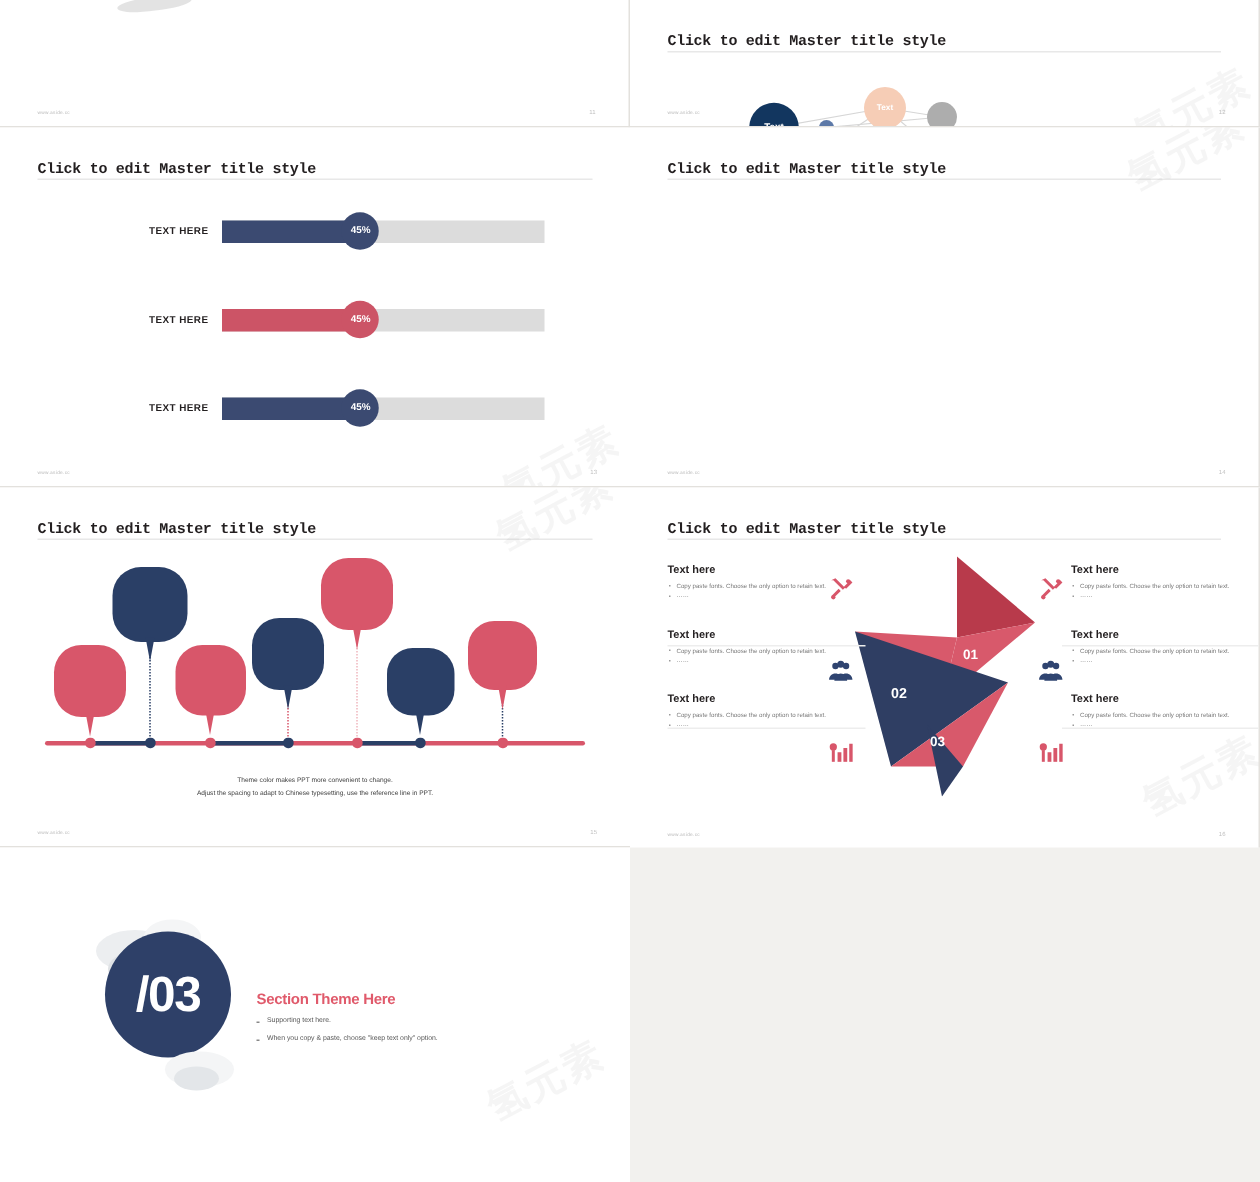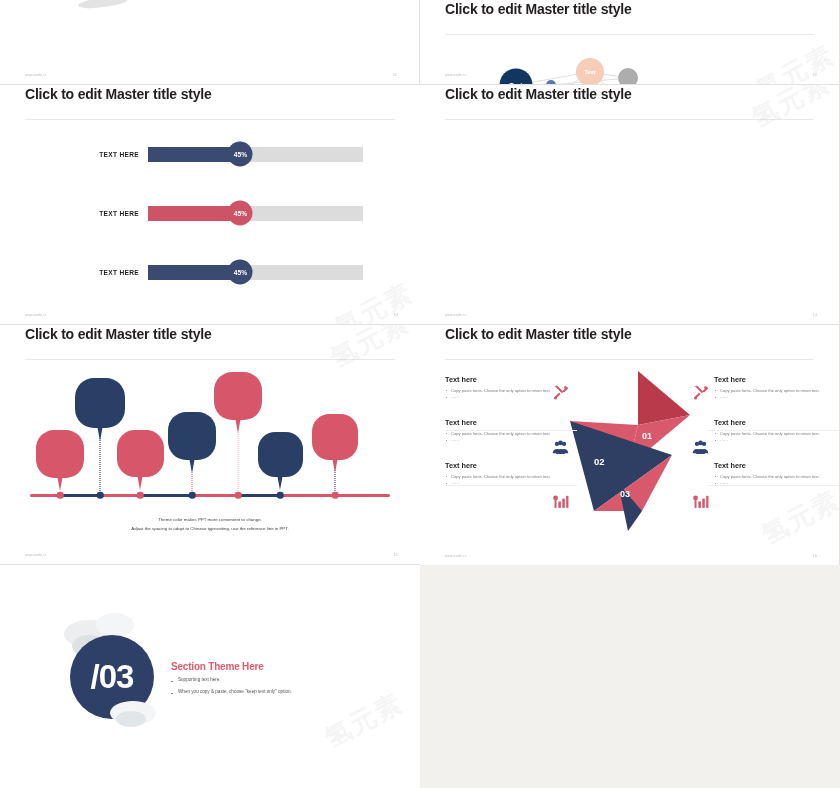--- a/index.html
+++ b/index.html
@@ -18,23 +18,24 @@
   }
   .slide {
     position:relative;
     background:#ffffff;
     overflow:hidden;
     border-right:1px solid #e3e1dd;
     border-bottom:1px solid #e3e1dd;
   }
   .slide.r2 { border-right:none; }
   .title {
-    position:absolute; left:25px; top:1px;
-    font-size:14px; font-weight:bold; color:#231f20;
+    position:absolute; left:25px; top:23px;
+    font-size:10px; font-weight:bold; color:#231f20;
     letter-spacing:-0.2px;
+    font-family:Liberation Mono, monospace;
   }
   .title-rule {
     position:absolute; left:25px; right:25px; top:34px;
     height:1px; background:#e8e8e8;
   }
   .footer-url {
     position:absolute; left:25px; bottom:7px;
     font-size:3.2px; color:#b9b9b9; letter-spacing:.2px;
   }
   .footer-num {
@@ -386,21 +387,21 @@
 
     <div class="wm" style="right:-4px;bottom:30px;">氢元素</div>
     <div class="footer-url">www.aside.cc</div>
     <div class="footer-num">16</div>
   </div>
 
   <div class="slide r2" style="border-bottom:none;">
     <div class="sec-cloud" style="left:64px;top:55px;width:52px;height:28px;background:#eceef0;"></div>
     <div class="sec-cloud" style="left:96px;top:48px;width:38px;height:24px;background:#f4f5f6;"></div>
     <div class="sec-cloud" style="left:72px;top:70px;width:34px;height:22px;background:#dfe2e5;"></div>
-    <div class="sec-circle" style="left:70px;top:70px;background:#2e4068;">
+    <div class="sec-circle" style="left:70px;top:56px;background:#2e4068;">
       <span class="sec-num">/03</span>
     </div>
     <div class="sec-cloud" style="left:110px;top:136px;width:46px;height:24px;background:#f4f5f6;"></div>
     <div class="sec-cloud" style="left:116px;top:146px;width:30px;height:16px;background:#e3e6e9;"></div>
 
     <div class="sec-title" style="left:171px;top:96px;color:#e05a6b;">Section Theme Here</div>
     <div class="sec-li" style="left:171px;top:112px;">Supporting text here.</div>
     <div class="sec-li" style="left:171px;top:124px;">When you copy &amp; paste, choose "keep text only" option.</div>
 
     <div class="wm" style="right:14px;bottom:50px;">氢元素</div>

